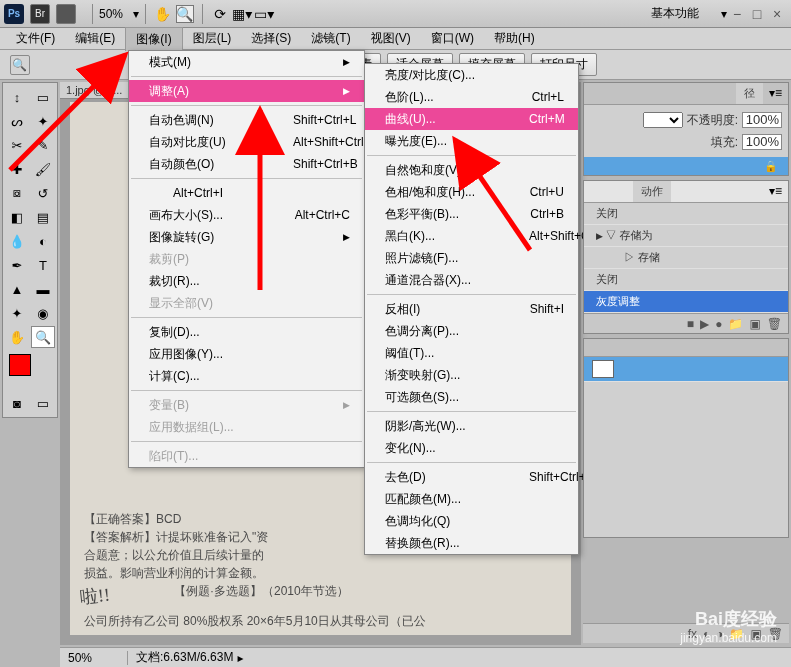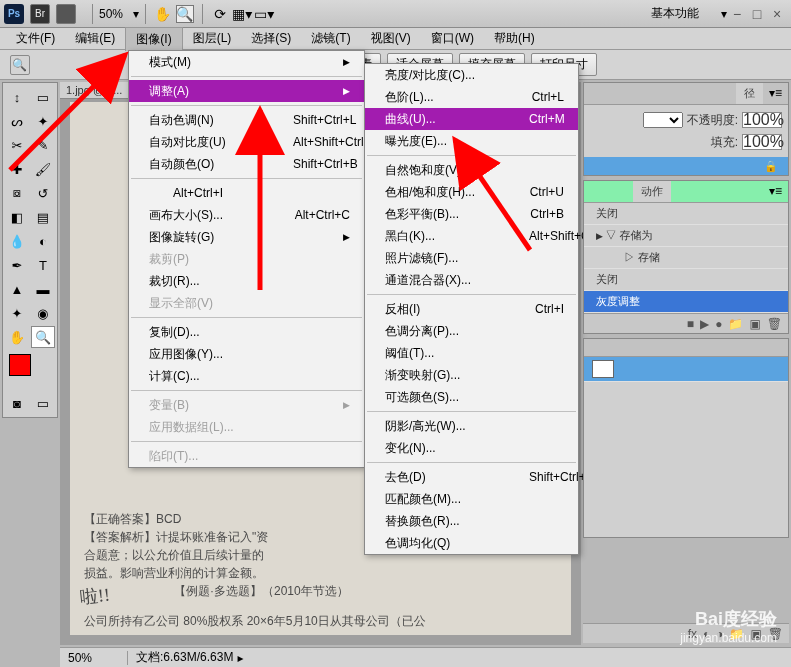--- a/index.html
+++ b/index.html
@@ -36,41 +36,41 @@
 
 
 .canvas-wrap { position: absolute; left: 60px; top: 82px; right: 210px; bottom: 22px; background: #9f9f9f; }
 .canvas-tab { background: #d0d0d0; border-bottom: 1px solid #888; padding: 2px 6px; font-size: 11px; color: #333; display: inline-block; }
 .doc-page { position: absolute; top: 20px; left: 10px; right: 10px; bottom: 10px; background: #ddd9d0; overflow: hidden; padding: 8px 14px; }
 .doc-line { font-size: 12px; color: #4a4a4a; line-height: 1.5; white-space: nowrap; overflow: hidden; }
 
 
 .dropdown { position: absolute; background: #f2f2f2; border: 1px solid #888; box-shadow: 2px 2px 6px rgba(0,0,0,0.3); }
 .dropdown .row { display: flex; align-items: center; height: 22px; padding: 0 14px 0 20px; white-space: nowrap; }
-.dropdown .row.hover { background: #a21caf; color: #fff; justify-content: space-between; }
+.dropdown .row.hover { background: #ec4899; color: #fff; justify-content: space-between; }
 .dropdown .row.disabled { color: #a0a0a0; }
 .dropdown .sep-h { height: 1px; background: #c0c0c0; margin: 3px 2px; }
 .dropdown .label { flex: 1; min-width: 120px; }
 .dropdown .accel { margin-left: 24px; color: inherit; }
 .dropdown .arrow { margin-left: 18px; }
 .submenu-1 { left: 128px; top: 50px; width: 237px; }
 .submenu-2 { left: 364px; top: 63px; width: 215px; }
 
 
 .panels { position: absolute; right: 2px; top: 82px; width: 206px; bottom: 24px; }
 .panel { background: #d0d0d0; border: 1px solid #888; margin-bottom: 4px; }
 .panel-tabs { display: flex; background: #c2c2c2; border-bottom: 1px solid #999; }
 .ptab { padding: 3px 8px; font-size: 11px; color: #444; }
 .ptab.active { background: #d0d0d0; }
 .panel-body { padding: 4px 6px; font-size: 11px; color: #333; }
 .panel-row { display: flex; align-items: center; justify-content: flex-end; gap: 4px; height: 22px; }
-.num-box { width: 40px; height: 16px; background: #fff; border: 1px solid #888; text-align: right; padding-right: 2px; font-size: 16px; line-height: 14px; }
+.num-box { width: 40px; height: 16px; background: #fff; border: 1px solid #888; text-align: right; padding-right: 2px; font-size: 13px; line-height: 14px; }
 
 .history-panel { background: #d0d0d0; border: 1px solid #888; margin-bottom: 4px; }
-.hist-header { display: flex; background: #86efac; border-bottom: 1px solid #999; }
+.hist-header { display: flex; background: #e5e5e5; border-bottom: 1px solid #999; }
 .hist-list { max-height: 110px; overflow: auto; }
 .hist-item { padding: 3px 12px; font-size: 11px; color: #333; border-bottom: 1px solid #e0e0e0; }
 .hist-item.sel { background: #3a76d6; color: #fff; }
 .hist-item.head::before { content: "▶ "; font-size: 9px; }
 .hist-item.thumb { background: #5aa3e0; padding-left: 8px; display: flex; align-items: center; gap: 6px; }
 .hist-item.thumb .t { width: 22px; height: 18px; background: #fff; border: 1px solid #666; }
 
 .panel-footer { height: 20px; background: #c8c8c8; border-top: 1px solid #999; display:flex; align-items:center; justify-content:flex-end; gap:6px; padding:0 6px; font-size:11px; color:#555;}
 
 
@@ -280,21 +280,21 @@
     </div>
     <div class="row">
       <span class="label">照片滤镜(F)...</span>
     </div>
     <div class="row">
       <span class="label">通道混合器(X)...</span>
     </div>
     <div class="sep-h"></div>
     <div class="row">
       <span class="label">反相(I)</span>
-      <span class="accel">Ctrl+I</span>
+      <span class="accel">Shift+I</span>
     </div>
     <div class="row">
       <span class="label">色调分离(P)...</span>
     </div>
     <div class="row">
       <span class="label">阈值(T)...</span>
     </div>
     <div class="row">
       <span class="label">渐变映射(G)...</span>
     </div>
@@ -310,24 +310,24 @@
     </div>
     <div class="sep-h"></div>
     <div class="row">
       <span class="label">去色(D)</span>
       <span class="accel">Shift+Ctrl+U</span>
     </div>
     <div class="row">
       <span class="label">匹配颜色(M)...</span>
     </div>
     <div class="row">
+      <span class="label">色调均化(Q)</span>
+    </div>
+    <div class="row">
       <span class="label">替换颜色(R)...</span>
-    </div>
-    <div class="row">
-      <span class="label">色调均化(Q)</span>
     </div>
   </div>
 
 <div class="panels">
   <div class="panel" style="height:94px;">
     <div class="panel-tabs">
       <span class="ptab" style="visibility:hidden">颜色</span>
       <span class="ptab" style="visibility:hidden">调整</span>
       <span style="flex:1"></span>
       <span class="ptab active">径</span>

